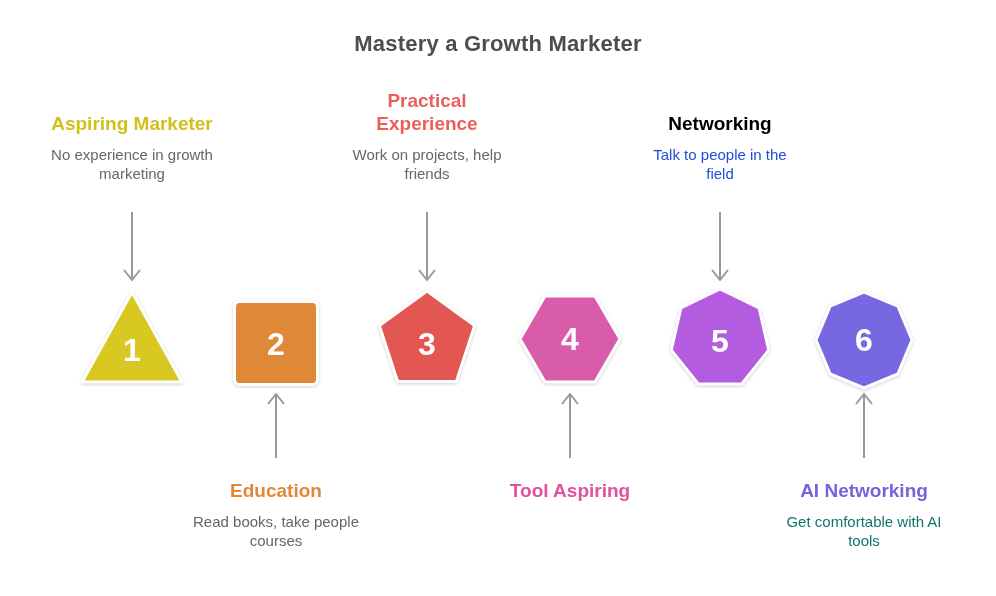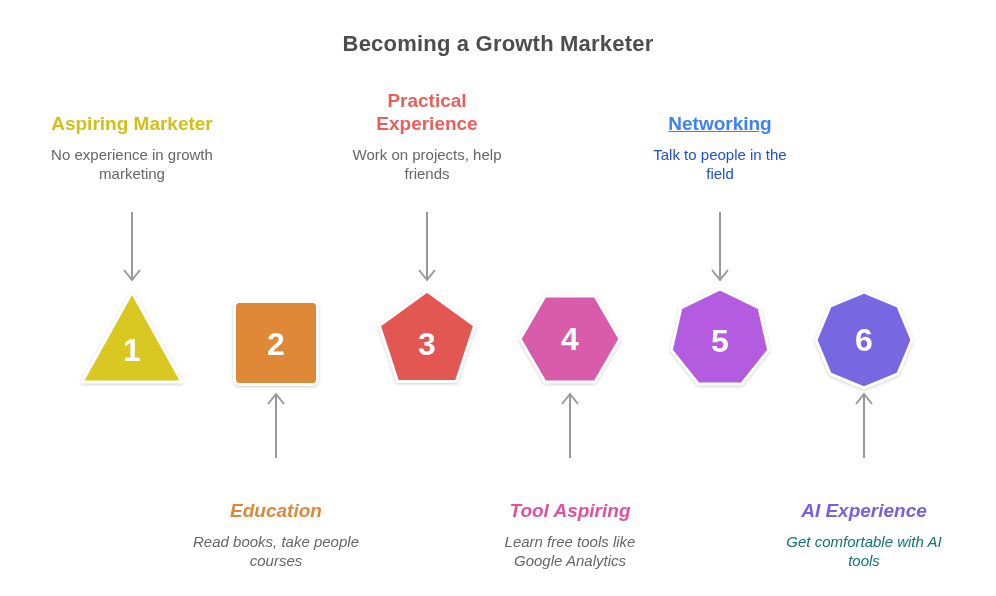--- a/index.html
+++ b/index.html
@@ -28,21 +28,21 @@
     text-align: center;
   }
   .label-top {
     top: 85px;
     height: 98px;
     display: flex;
     flex-direction: column;
     justify-content: flex-end;
     align-items: center;
   }
-  .label-bottom { top: 500px; font-style: italic; }
+  .label-bottom { top: 480px; }
   .heading {
     font-size: 19px;
     font-weight: bold;
     line-height: 1.18;
     white-space: pre-line;
     margin-bottom: 10px;
   }
   .desc {
     font-size: 15px;
     line-height: 1.27;
@@ -56,37 +56,37 @@
     font-size: 32px;
     fill: #ffffff;
     text-anchor: middle;
   }
 </style>
 </head>
 <body>
 
 <div class="canvas">
 
-  <div class="title" style="color: rgb(77, 77, 77);">Becoming a Growth Marketer</div>
+  <div class="title" style="color: rgb(77, 77, 77);">Mastery a Growth Marketer</div>
 
   <div class="label label-top" style="left:307px;">
     <div class="heading" style="color: rgb(234, 95, 90);">Practical
 Experience</div>
     <div class="desc" style="color: rgb(102, 102, 102);">Work on projects, help
 friends</div>
   </div>
 
   <div class="label label-top" style="left:12px;">
     <div class="heading" style="color: rgb(210, 191, 25);">Aspiring Marketer</div>
     <div class="desc" style="color: rgb(102, 102, 102);">No experience in growth
 marketing</div>
   </div>
 
   <div class="label label-top" style="left:600px;">
-    <div class="heading" style="color: #3b82f6; text-decoration: underline;">Networking</div>
+    <div class="heading" style="color: #000000;">Networking</div>
     <div class="desc" style="color: #1d4ed8;">Talk to people in the
 field</div>
   </div>
 
   <svg class="arrow" style="left:121px; top:212px;" width="22" height="72" viewBox="0 0 22 72">
     <g fill="none" stroke-width="2" stroke="#999999">
       <line x1="11" y1="0" x2="11" y2="67"></line>
       <polyline points="3,58 11,68 19,58"></polyline>
     </g>
   </svg>
@@ -153,23 +153,21 @@
   </svg>
 
   <div class="label label-bottom" style="left:156px;">
     <div class="heading" style="color: rgb(223, 137, 56);">Education</div>
     <div class="desc" style="color: rgb(102, 102, 102);">Read books, take people
 courses</div>
   </div>
 
   <div class="label label-bottom" style="left:450px;">
     <div class="heading" style="color: rgb(224, 81, 158);">Tool Aspiring</div>
-    <div class="desc" style="color: rgb(102, 102, 102);">Learn free tools like
-Google Analytics</div>
   </div>
 
   <div class="label label-bottom" style="left:744px;">
-    <div class="heading" style="color: rgb(116, 98, 222);">AI Experience</div>
+    <div class="heading" style="color: rgb(116, 98, 222);">AI Networking</div>
     <div class="desc" style="color: #0f766e;">Get comfortable with AI
 tools</div>
   </div>
 
 </div>
 
 </body></html>

